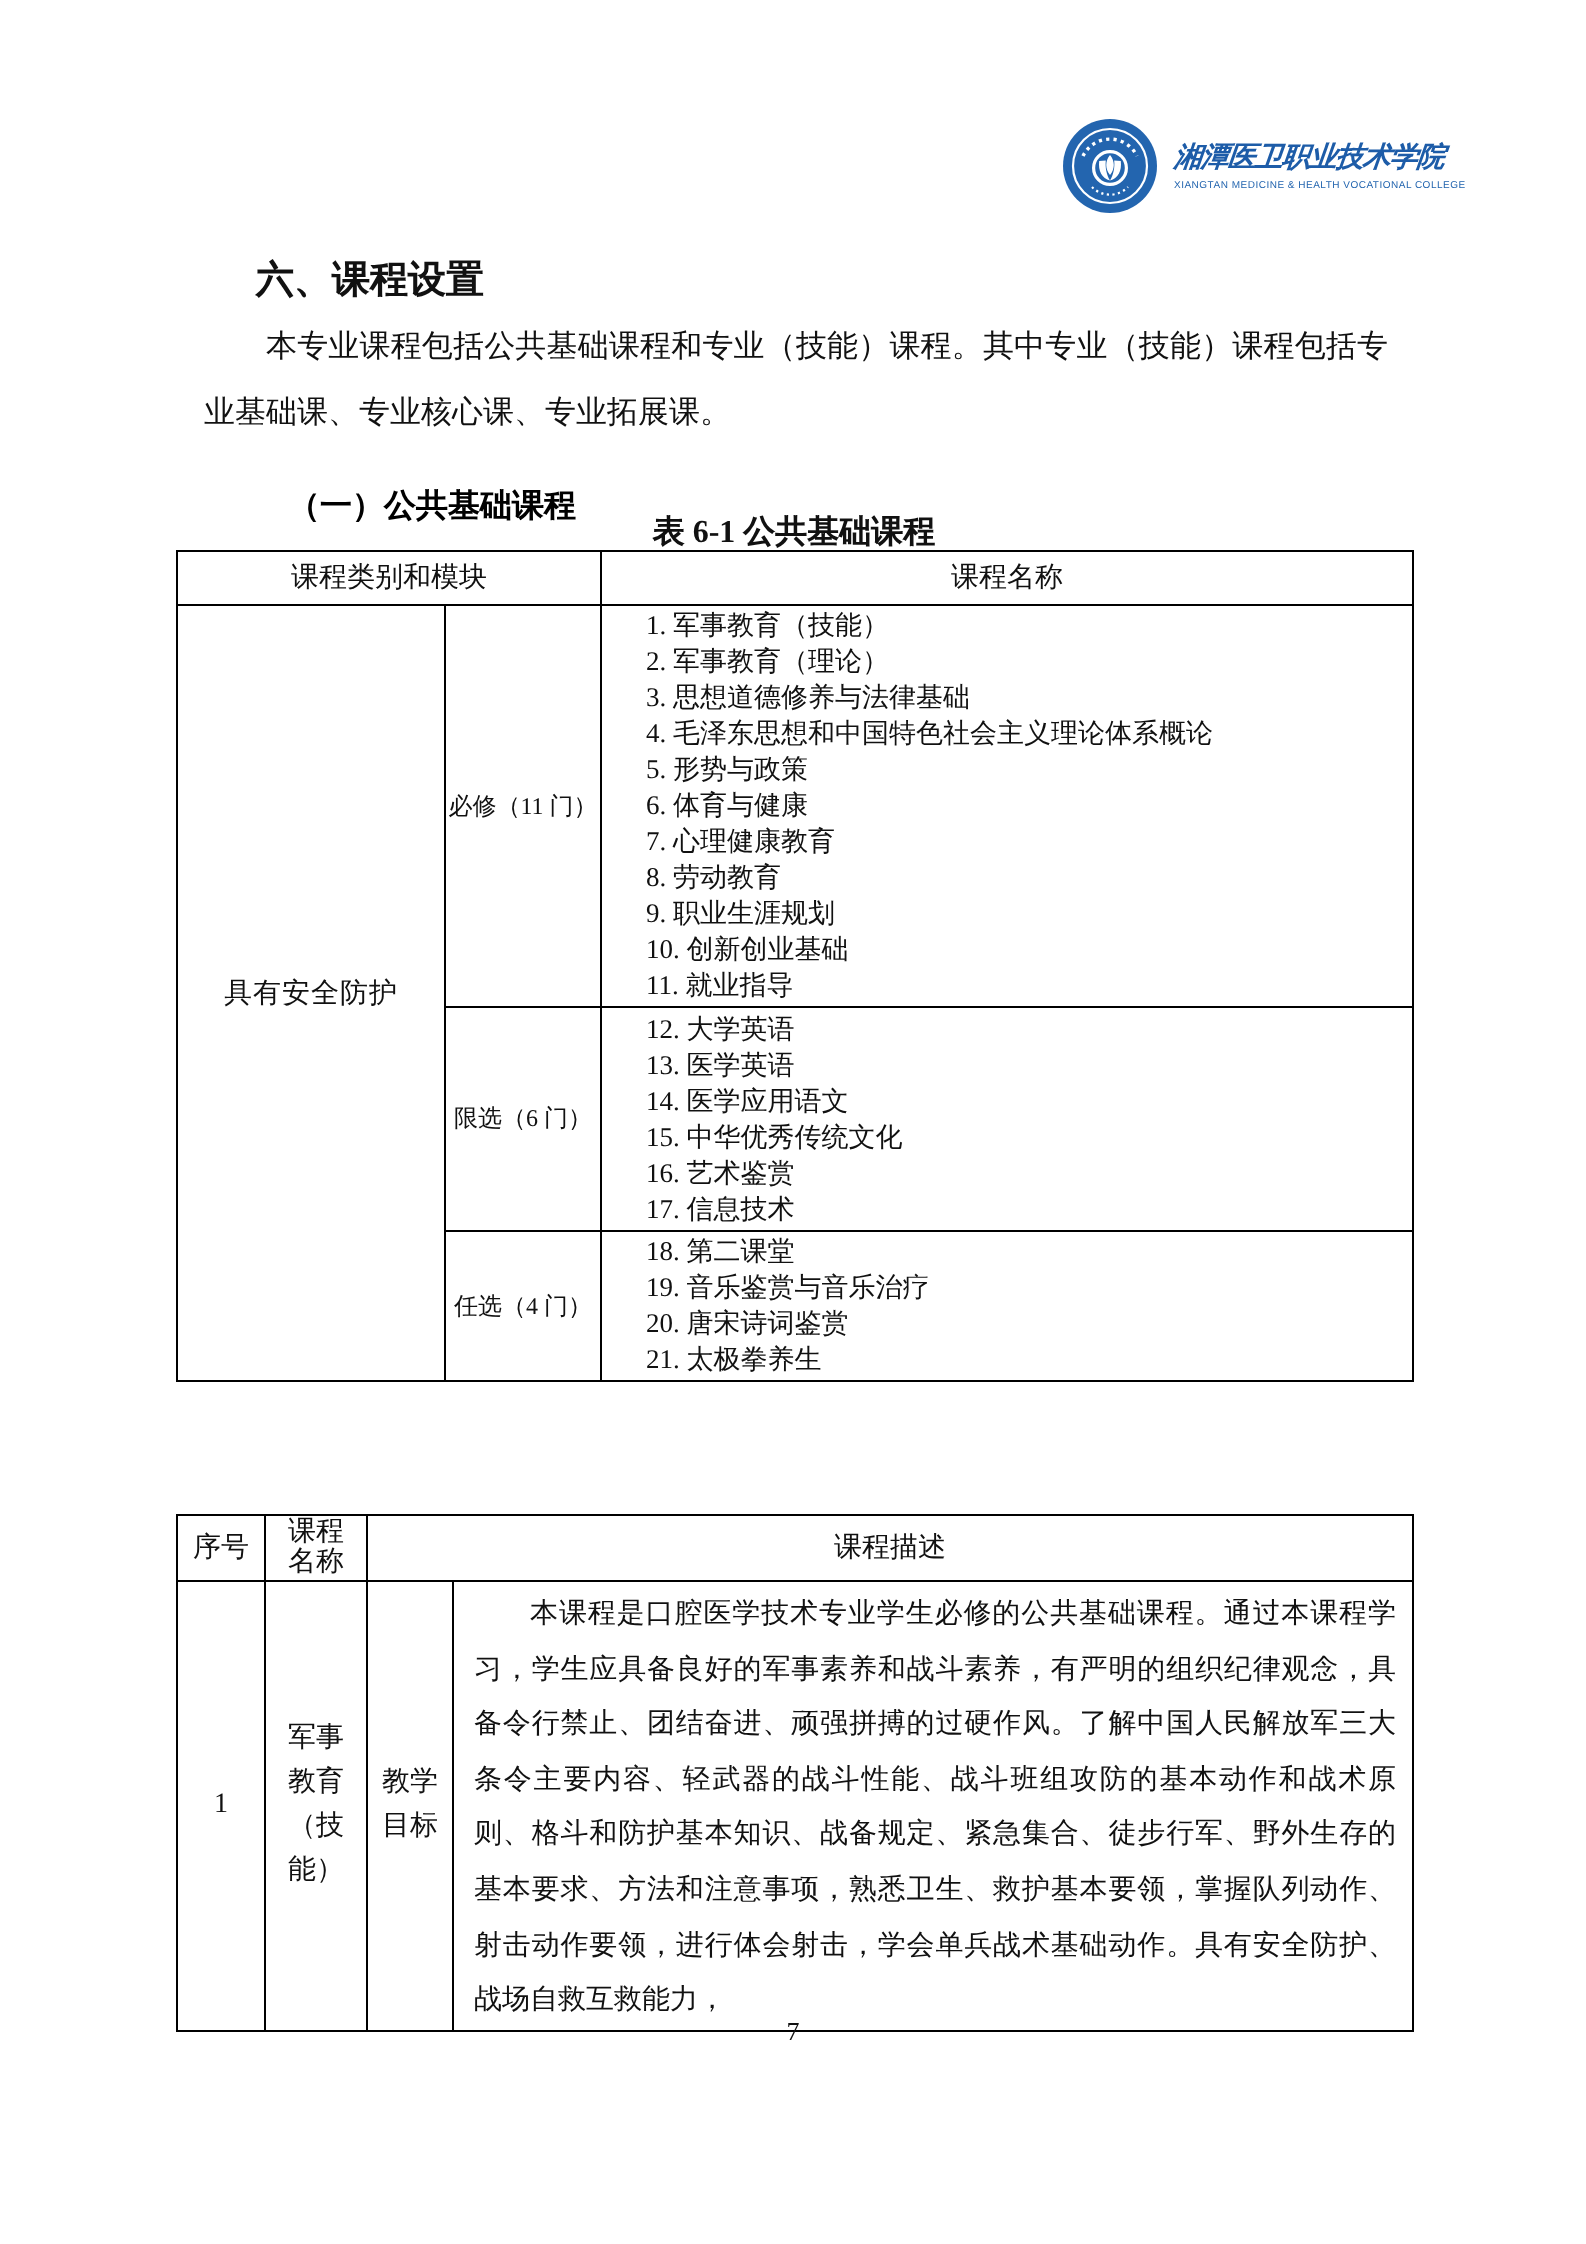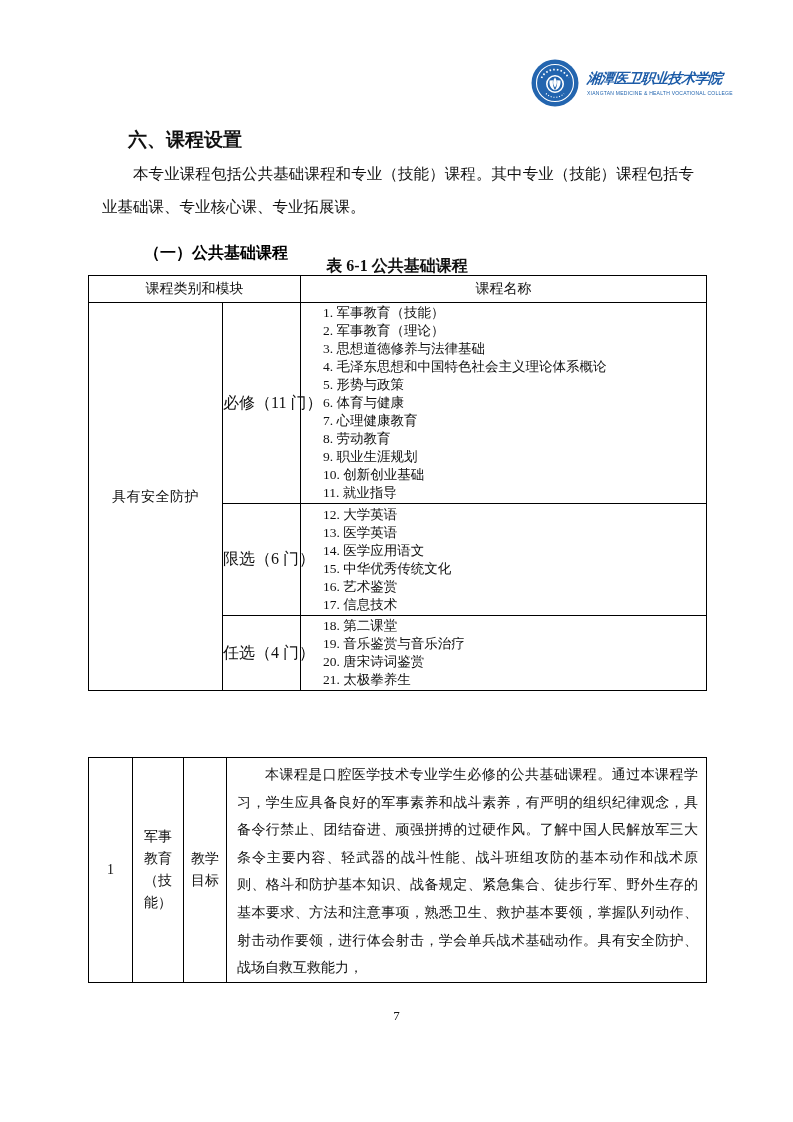--- a/index.html
+++ b/index.html
@@ -96,21 +96,21 @@
     table-layout: fixed;
     width: 618px;
     font-size: 14px;
     color: #111;
   }
   .t1 { top: 275px; }
   .t2 { top: 757px; }
   th, td { border: 1px solid #000; padding: 0; font-weight: normal; vertical-align: middle; }
   .t1 th { height: 26px; text-align: center; }
   .t1 .cat { text-align: center; letter-spacing: 0.5px; }
-  .t1 .mod { text-align: center; font-size: 16px; white-space: nowrap; }
+  .t1 .mod { text-align: center; font-size: 12px; white-space: nowrap; }
   .t1 .courses { padding: 1px 22px; vertical-align: middle; }
   .t1 .course { line-height: 18px; font-size: 13.5px; white-space: nowrap; }
 
   .t2 th { height: 32px; text-align: center; line-height: 15px; }
   .t2 th.th-course { padding: 0 10px; }
   .t2 .idx { text-align: center; }
   .t2 .cname { text-align: center; padding: 16px 9px; line-height: 22px; }
   .t2 .aspect { text-align: center; padding: 0 6px; line-height: 22px; }
   .t2 .desc { vertical-align: top; padding: 3px 8px 0 10px; }
   .t2 .desc-text {
@@ -213,20 +213,25 @@
 
 
   <table class="t2">
     <colgroup>
         <col style="width:44px">
         <col style="width:51px">
         <col style="width:43px">
         <col style="width:480px">
       </colgroup>
     <tbody>
+        <tr>
+      <th>序号</th>
+      <th class="th-course">课程名称</th>
+      <th colspan="2">课程描述</th>
+    </tr>
     <tr style="height:195px">
       <td class="idx">1</td>
       <td class="cname">军事教育（技能）</td>
       <td class="aspect">教学目标</td>
       <td class="desc">
         <div class="desc-text">本课程是口腔医学技术专业学生必修的公共基础课程。通过本课程学习，学生应具备良好的军事素养和战斗素养，有严明的组织纪律观念，具备令行禁止、团结奋进、顽强拼搏的过硬作风。了解中国人民解放军三大条令主要内容、轻武器的战斗性能、战斗班组攻防的基本动作和战术原则、格斗和防护基本知识、战备规定、紧急集合、徒步行军、野外生存的基本要求、方法和注意事项，熟悉卫生、救护基本要领，掌握队列动作、射击动作要领，进行体会射击，学会单兵战术基础动作。具有安全防护、战场自救互救能力，</div>
       </td>
     </tr>
   </tbody>
     </table>

